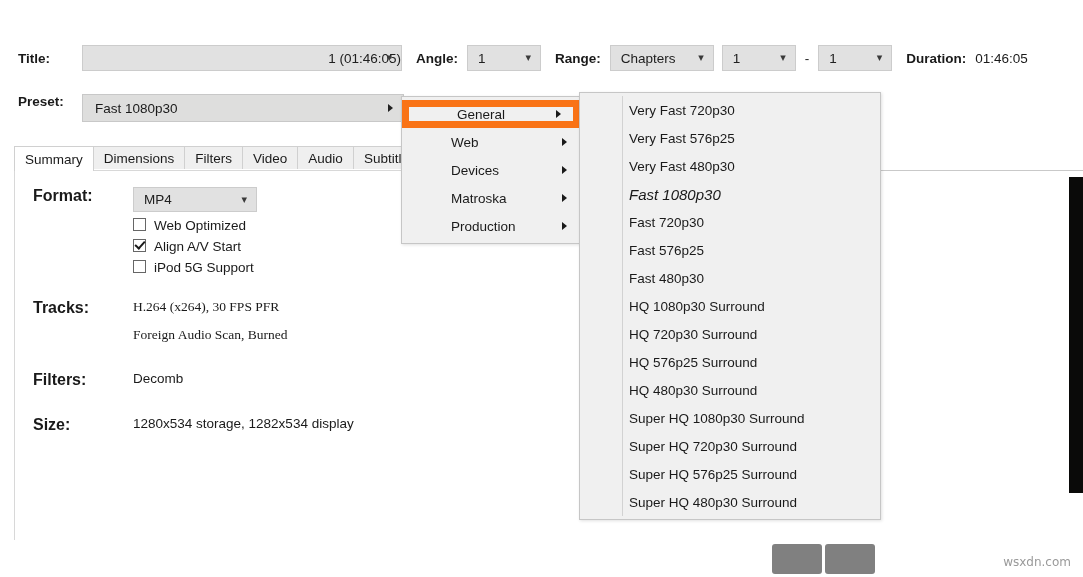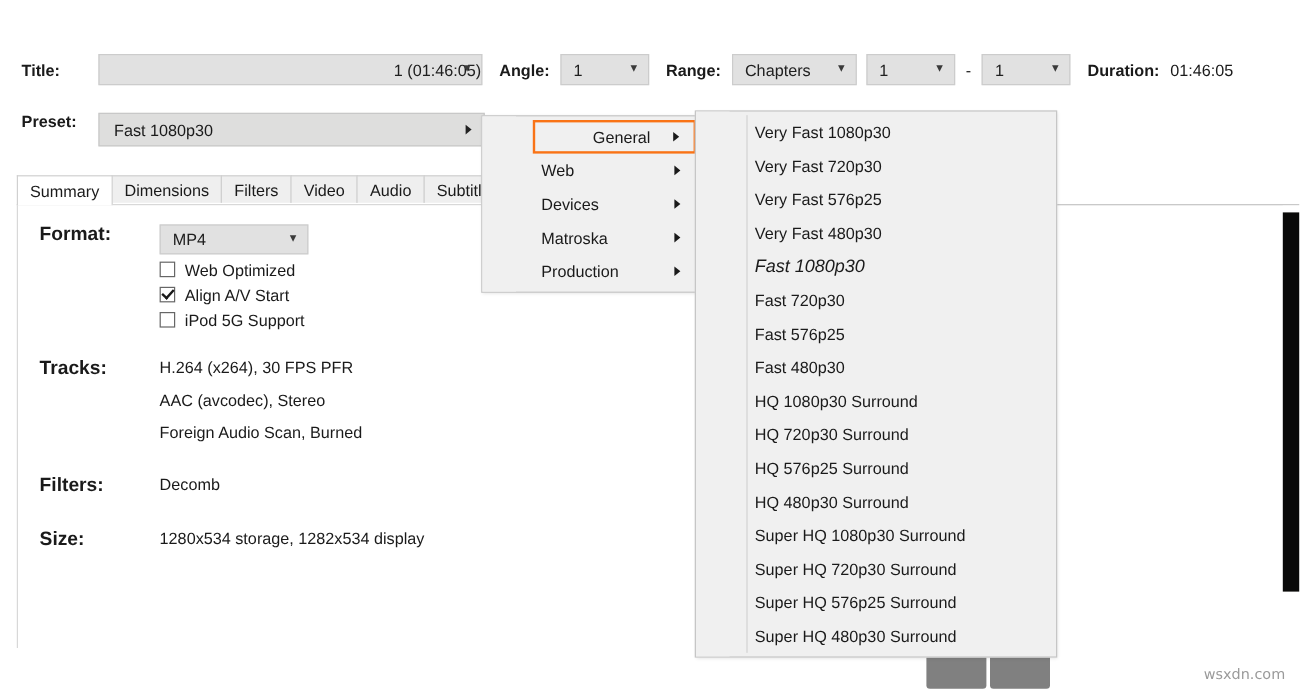--- a/index.html
+++ b/index.html
@@ -213,21 +213,21 @@
   .chkbox.checked::after {
     content: "";
     position: absolute;
     left: 3px; top: -1px;
     width: 4px; height: 8px;
     border: solid #1a1a1a;
     border-width: 0 2px 2px 0;
     transform: rotate(42deg);
   }
 
-  .track-line { margin-bottom: 12px; }
+  .track-line { margin-bottom: 12px; font-family: Liberation Serif, serif; }
 
   
   .preview-main {
     position: absolute;
     left: 451px;
     top: 171px;
     width: 428px;
     height: 321px;
     background: #050403;
     z-index: 0;
@@ -314,23 +314,22 @@
     position: absolute;
     right: 12px;
     top: 50%;
     transform: translateY(-50%);
     width: 0; height: 0;
     border-left: 5px solid #1a1a1a;
     border-top: 4px solid transparent;
     border-bottom: 4px solid transparent;
   }
   .menu-item.hovered {
-    border: 2px solid #f97316;
+    border: 7px solid #f97316;
     background: #f0f0f0;
-    margin-left: 42px;
   }
 
   
   #menu-categories {
     left: 401px;
     top: 96px;
     width: 180px;
     padding: 3px 0;
   }
   #menu-categories .vsep {
@@ -473,21 +472,20 @@
             <span class="chkbox"></span>
             <span>iPod 5G Support</span>
           </div>
         </div>
       </div>
 
       <div class="sum-row" style="margin-top:24px">
         <div class="sum-key">Tracks:</div>
         <div>
           <div class="sum-val track-line">H.264 (x264), 30 FPS PFR</div>
-          <div class="sum-val track-line">AAC (avcodec), Stereo</div>
           <div class="sum-val track-line">Foreign Audio Scan, Burned</div>
         </div>
       </div>
 
       <div class="sum-row" style="margin-top:16px">
         <div class="sum-key">Filters:</div>
         <div class="sum-val">Decomb</div>
       </div>
 
       <div class="sum-row" style="margin-top:27px">
@@ -532,23 +530,20 @@
     <div class="menu-item">
       <span>Production</span>
       <span class="sub-arrow"></span>
     </div>
   </div>
 
   <div class="menu" id="menu-presets">
     <div class="gutter"></div>
     <div class="vsep"></div>
     <div class="menu-item">
-        <span>Very Fast 1080p30</span>
-      </div>
-    <div class="menu-item">
         <span>Very Fast 720p30</span>
       </div>
     <div class="menu-item">
         <span>Very Fast 576p25</span>
       </div>
     <div class="menu-item">
         <span>Very Fast 480p30</span>
       </div>
     <div class="menu-item italic">
         <span>Fast 1080p30</span>

